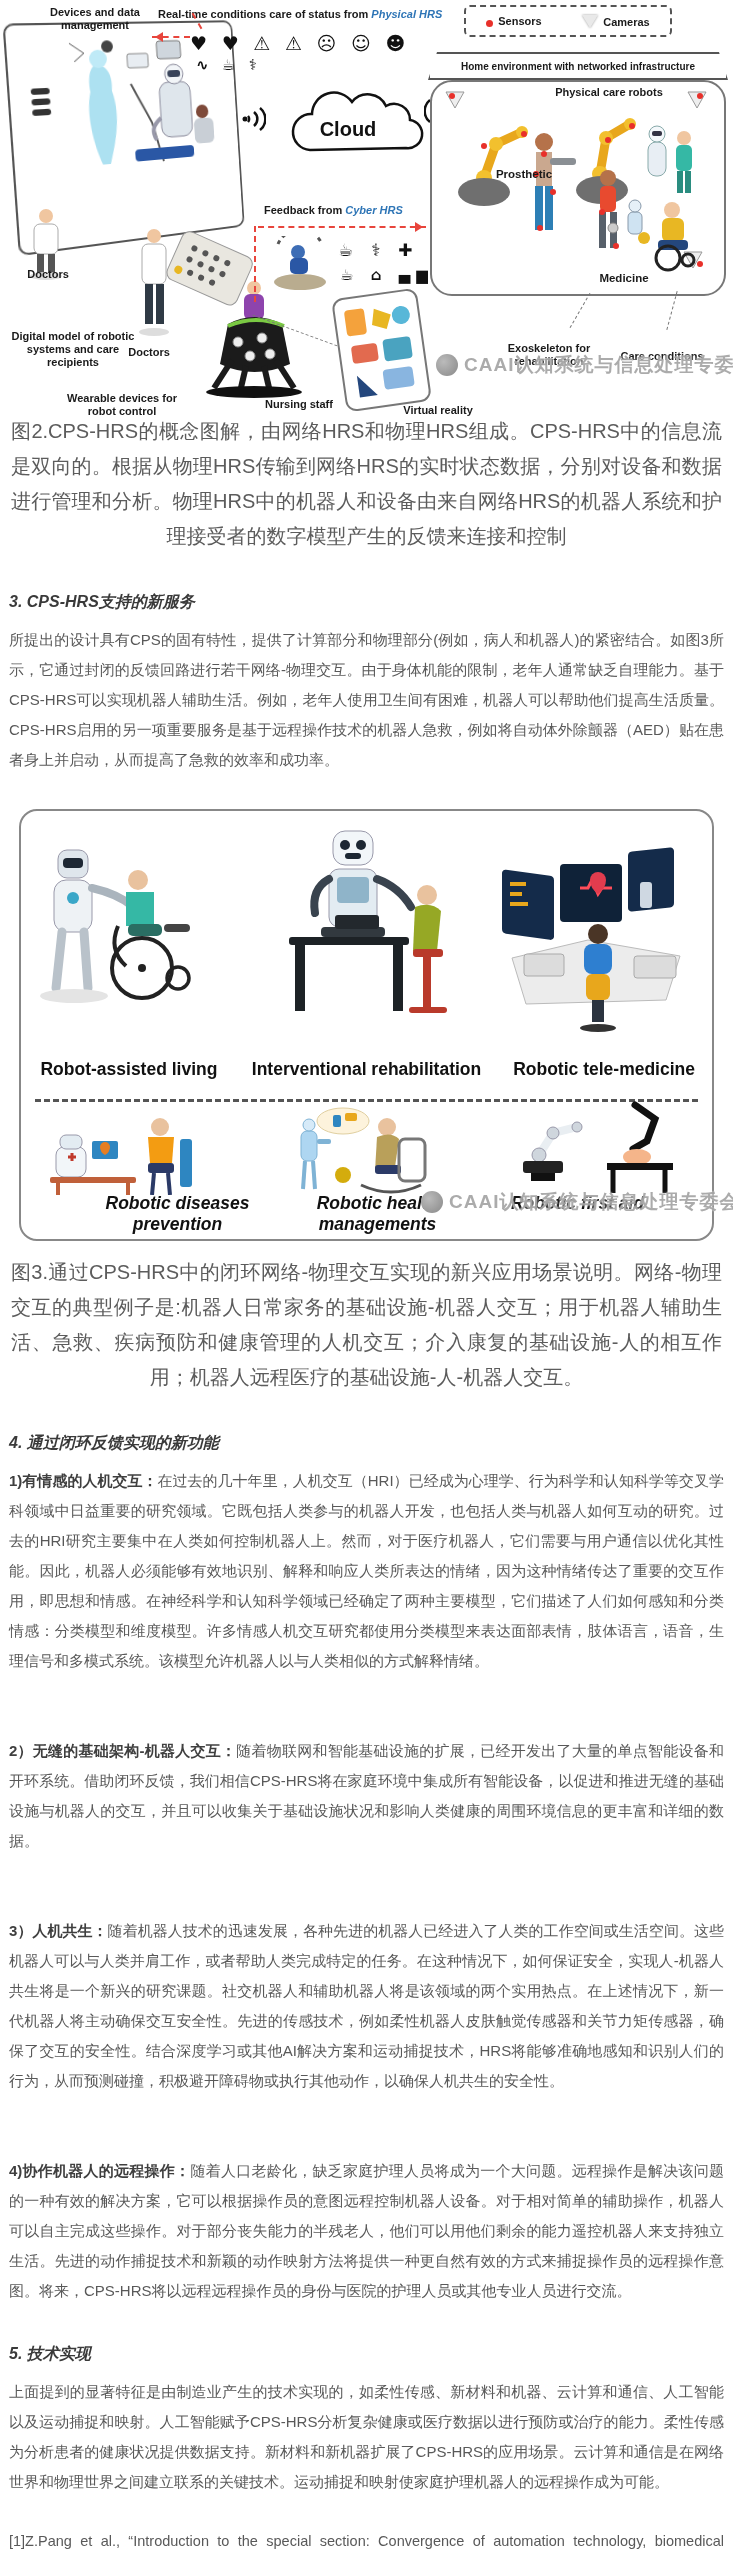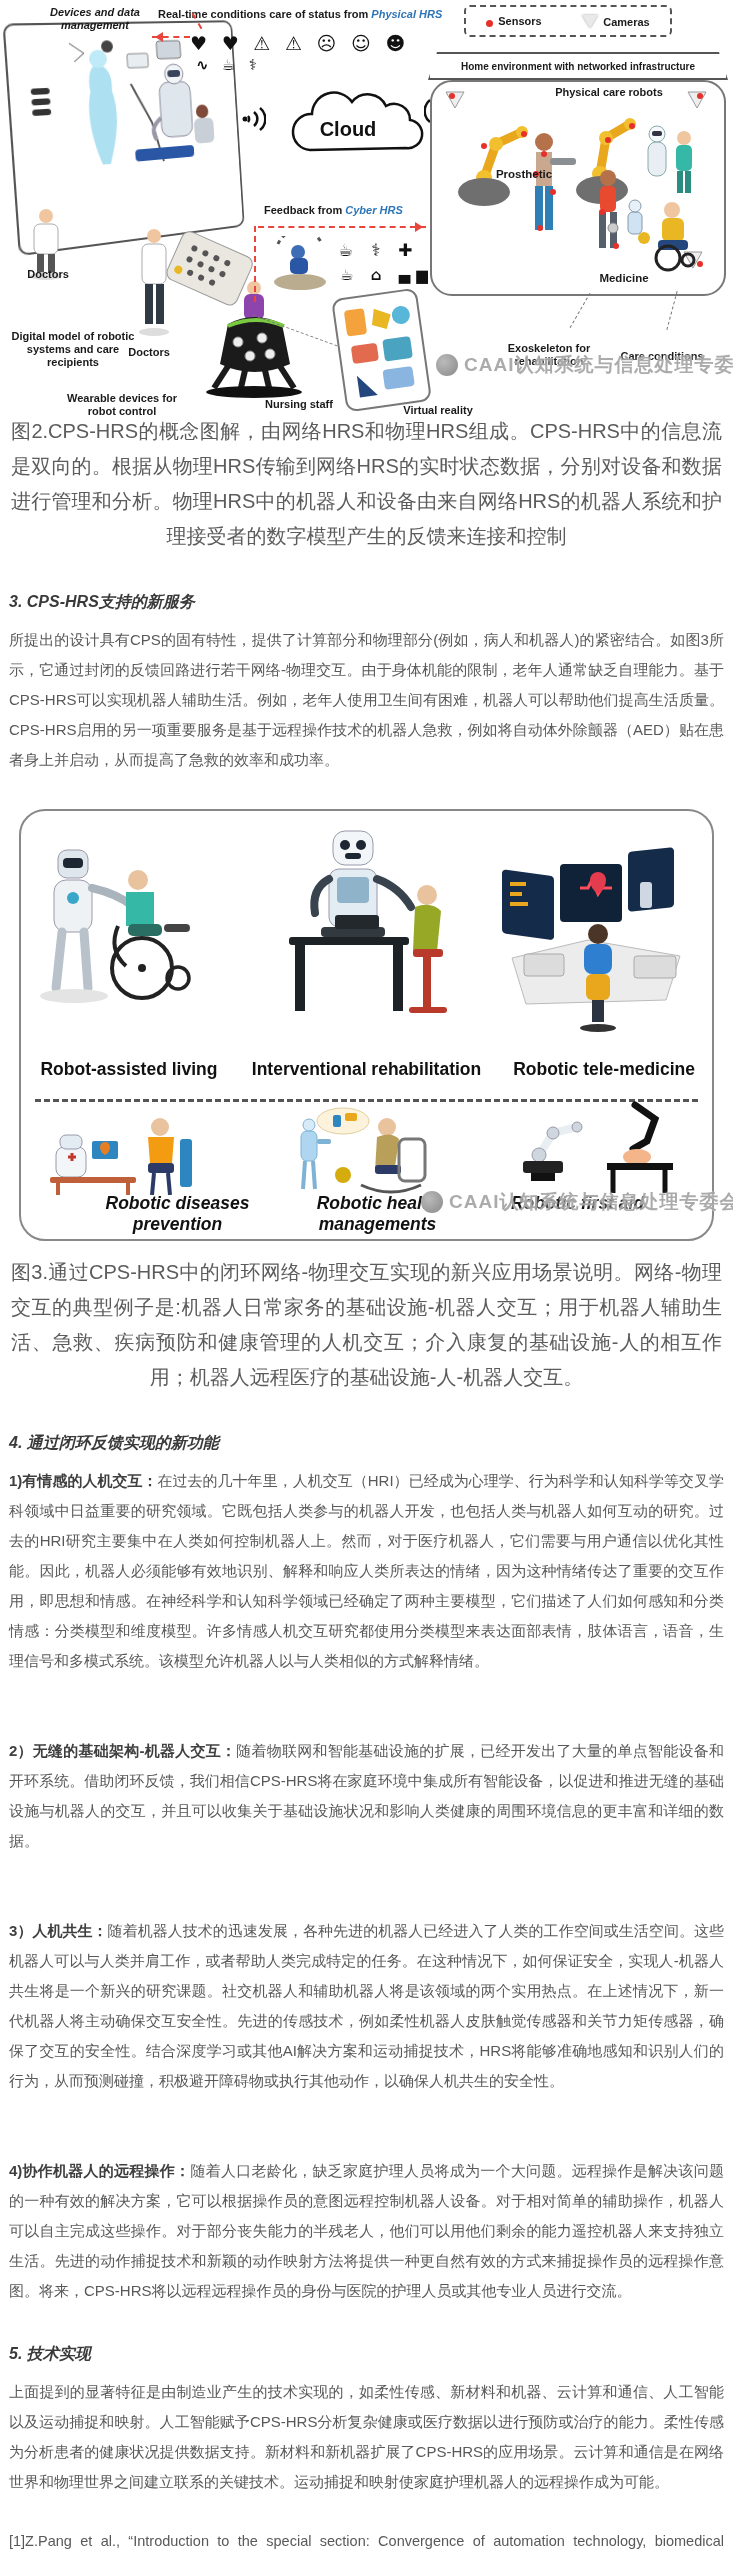--- a/index.html
+++ b/index.html
@@ -23,21 +23,21 @@
   .legend{position:absolute;left:464px;top:5px;width:204px;height:28px;border:2px dashed #555;border-radius:6px;display:flex;align-items:center;justify-content:space-around;background:#fff;}
   .legend .entry{display:flex;align-items:flex-end;gap:5px;font-weight:700;font-size:11px;color:#1a1a1a;}
   .dot-red{width:7px;height:7px;border-radius:50%;background:#e8302a;display:inline-block;}
   .cam-tri{width:0;height:0;border-left:8px solid transparent;border-right:8px solid transparent;border-top:13px solid #e9e9e9;position:relative;filter:drop-shadow(0 0 1px #999);}
   .banner{position:absolute;left:428px;top:52px;width:296px;height:24px;border:2px solid #555;background:#fff;display:flex;align-items:center;justify-content:center;font-weight:700;font-size:10px;color:#1a1a1a;clip-path:polygon(3% 0,97% 0,100% 100%,0 100%);}
   .rpanel{position:absolute;left:430px;top:80px;width:292px;height:212px;border:2px solid #777;border-radius:22px;background:#fff;}
   .icon-row{position:absolute;font-size:19px;color:#111;letter-spacing:4px;font-family:"DejaVu Sans",sans-serif;font-weight:700;}
   .wm{position:absolute;display:flex;align-items:center;gap:6px;color:rgba(150,150,150,0.8);font-weight:700;font-size:19px;letter-spacing:1px;text-shadow:0 0 2px #fff;white-space:nowrap;}
   .wm .wm-logo{width:22px;height:22px;border-radius:50%;background:radial-gradient(circle at 35% 35%,#bbb,#888);flex:0 0 aupx;}
   
-  .fig3{position:relative;margin:34px auto 0 auto;width:691px;height:428px;border:2.5px solid #888;border-radius:26px;background:#fff;}
+  .fig3{position:relative;margin:34px auto 0 auto;width:691px;height:428px;border:2.5px solid #888;border-radius:18px;background:#fff;}
   .fig3 .row1{position:absolute;left:0;top:12px;width:100%;display:flex;justify-content:space-around;align-items:flex-end;height:230px;}
   .fig3 .row1-labels{position:absolute;left:0;top:248px;width:100%;display:flex;justify-content:space-between;padding:0 4px;box-sizing:border-box;}
   .fig3 .big-lbl{font-weight:700;font-size:17.5px;color:#111;text-align:center;line-height:21px;}
   .fig3 .divider{position:absolute;left:14px;right:14px;top:288px;border-top:3px dashed #555;}
   .fig3 .row2{position:absolute;left:0;top:296px;width:100%;display:flex;justify-content:space-around;align-items:flex-end;height:88px;}
   .fig3 .row2-labels{position:absolute;left:11px;top:382px;width:100%;display:flex;justify-content:center;font-style:italic;}
   
   svg{display:block;}
 </style>
 </head>
@@ -138,21 +138,21 @@
         <path d="M58 20 l16 8 -6 14 -14 -6 z" fill="#e8b723"></path>
         <circle cx="84" cy="30" r="9" fill="#58b7d8"></circle>
         <rect x="30" y="54" width="26" height="18" rx="4" fill="#e26a4f"></rect>
         <rect x="62" y="52" width="28" height="22" rx="4" fill="#4aa3c0"></rect>
         <path d="M32 84 l18 22 h-18 z" fill="#24477d"></path>
         <rect x="58" y="82" width="30" height="20" rx="4" fill="#89b5e0"></rect>
       </g>
     </svg>
     <span class="lbl" style="left:396px;top:404px;width:84px;">Virtual reality</span>
 
-    <span class="lbl" style="left:36px;top:6px;width:118px;font-style:italic;">Devices and data management</span>
+    <span class="lbl" style="left:36px;top:6px;width:118px;">Devices and data management</span>
 
     <span class="lbl" style="left:158px;top:8px;width:300px;text-align:left;"><span>Real-time conditions care of status from </span><span class="blue-it">Physical HRS</span></span>
 
     <span class="icon-row" style="left:190px;top:32px;">♥ ♥ ⚠ ⚠ ☹ ☺ ☻</span>
     <span class="icon-row" style="left:196px;top:56px;font-size:15px;">∿ ☕ ⚕</span>
 
     <div class="dashed-red arrow-left" style="left:152px;top:36px;width:38px;"></div>
     <div class="dashed-red" style="left:188px;top:20px;width:18px;transform:rotate(60deg);"></div>
 
     <div class="legend">

